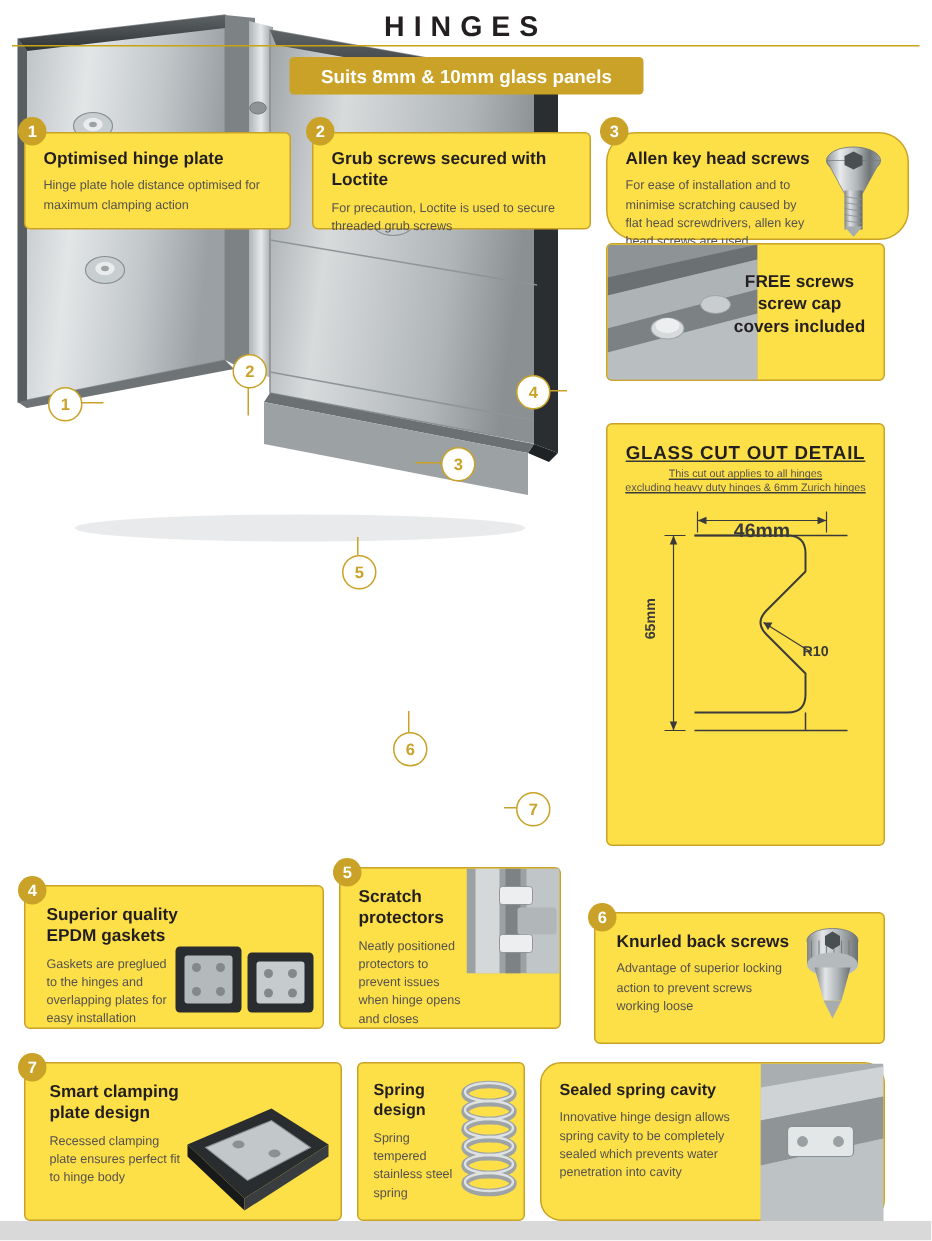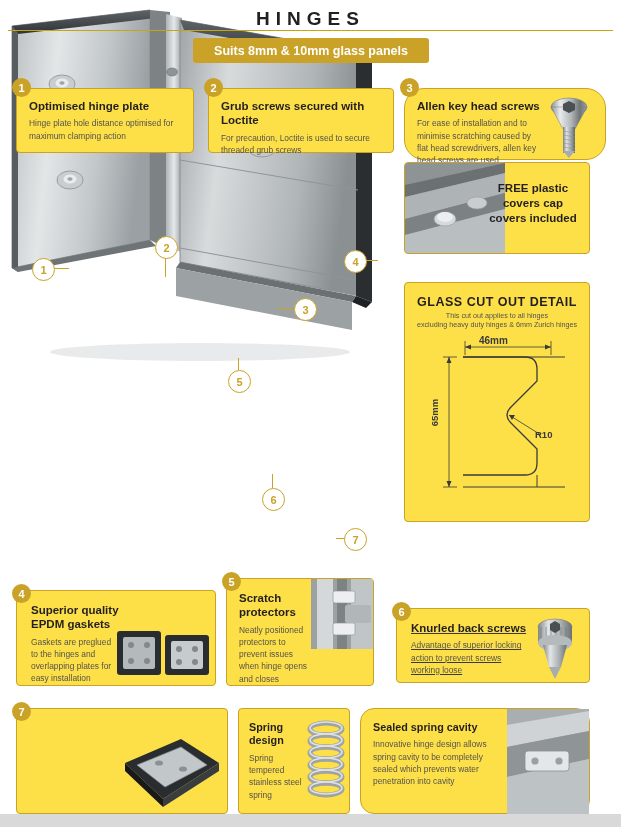--- a/index.html
+++ b/index.html
@@ -120,21 +120,21 @@
     width: 92px;
     text-align: center;
     font-size: 11.5px;
     font-weight: bold;
     color: #231f20;
     line-height: 1.3;
   }
 
   
   #cutout {
-    top: 282px; left: 404px; width: 186px; height: 240px;
+    top: 282px; left: 404px; width: 186px; height: 282px; text-decoration: underline;
   }
   #cutout .co-title {
     margin: 12px 0 2px 0;
     text-align: center;
     font-size: 12.5px;
     font-weight: bold;
     letter-spacing: 0.5px;
     color: #231f20;
   }
   #cutout .co-sub {
@@ -147,21 +147,21 @@
 
   
   #box4 { top: 590px; left: 16px; width: 200px; height: 96px; }
   #badge4 { top: 584px; left: 12px; }
   #box4 .inner { padding: 12px 96px 8px 14px; }
 
   #box5 { top: 578px; left: 226px; width: 148px; height: 108px; }
   #badge5 { top: 572px; left: 222px; }
   #box5 .inner { padding: 12px 58px 8px 12px; }
 
-  #box6 { top: 608px; left: 396px; width: 194px; height: 75px; text-decoration: underline; }
+  #box6 { top: 608px; left: 396px; width: 194px; height: 88px; }
   #badge6 { top: 602px; left: 392px; }
   #box6 .inner { padding: 12px 62px 8px 14px; }
 
   
   #box7 { top: 708px; left: 16px; width: 212px; height: 106px; }
   #badge7 { top: 702px; left: 12px; }
   #box7 .inner { padding: 12px 104px 8px 16px; }
 
   #box8 { top: 708px; left: 238px; width: 112px; height: 106px; }
   #box8 .inner { padding: 12px 44px 8px 10px; }
@@ -277,21 +277,21 @@
     <svg class="art" style="left:0;top:0;" width="100" height="92" viewBox="0 0 100 92">
       <rect x="0" y="0" width="100" height="92" fill="#8e9396"></rect>
       <polygon points="0,22 100,0 100,10 0,34" fill="#6b7073"></polygon>
       <polygon points="0,34 100,10 100,30 0,56" fill="#aeb3b6"></polygon>
       <polygon points="0,56 100,30 100,46 0,72" fill="#7c8184"></polygon>
       <polygon points="0,72 100,46 100,92 0,92" fill="#b9bec1"></polygon>
       <ellipse cx="40" cy="56" rx="11" ry="7" fill="#d7dadb" stroke="#9aa0a3" stroke-width="0.7"></ellipse>
       <ellipse cx="40" cy="54" rx="8" ry="5" fill="#eceeef"></ellipse>
       <ellipse cx="72" cy="40" rx="10" ry="6" fill="#c9cdcf" stroke="#9aa0a3" stroke-width="0.6"></ellipse>
     </svg>
-    <div class="freetext">FREE plastic covers cap covers included</div>
+    <div class="freetext">FREE screws screw cap covers included</div>
   </div>
 
   <div class="box" id="cutout">
     <div class="co-title">GLASS CUT OUT DETAIL</div>
     <div class="co-sub">This cut out applies to all hinges</div>
     <div class="co-sub ital">excluding heavy duty hinges &amp; 6mm Zurich hinges</div>
 
     <div class="co-svgwrap">
       <svg width="186" height="180" viewBox="0 0 186 180">
 
@@ -311,21 +311,21 @@
 
         <line x1="44" y1="22" x2="44" y2="152" stroke="#3a3a3a" stroke-width="0.8"></line>
         <polygon points="44,22 41.5,28 46.5,28" fill="#3a3a3a"></polygon>
         <polygon points="44,152 41.5,146 46.5,146" fill="#3a3a3a"></polygon>
         <line x1="38" y1="22" x2="52" y2="22" stroke="#3a3a3a" stroke-width="0.8"></line>
         <line x1="38" y1="152" x2="52" y2="152" stroke="#3a3a3a" stroke-width="0.8"></line>
 
         <line x1="104" y1="80" x2="136" y2="100" stroke="#3a3a3a" stroke-width="0.8"></line>
         <polygon points="104,80 110,80 107,85" fill="#3a3a3a"></polygon>
       </svg>
-      <div style="position:absolute;left:74px;top:0px;width:58px;text-align:left;font-size:10px;font-weight:bold;color:#3a3a3a;">46mm</div>
+      <div style="position:absolute;left:74px;top:11px;width:58px;text-align:center;font-size:13px;font-weight:bold;color:#3a3a3a;">46mm</div>
       <div style="position:absolute;left:-1px;top:72px;width:60px;text-align:center;font-size:9.5px;font-weight:bold;color:#3a3a3a;transform:rotate(-90deg);">65mm</div>
       <div style="position:absolute;left:130px;top:94px;font-size:9.5px;font-weight:bold;color:#3a3a3a;">R10</div>
     </div>
   </div>
 
   <div id="hinge-art">
     <svg width="386" height="380" viewBox="0 0 386 380">
       <defs>
         <linearGradient id="panelL" x1="0" y1="0" x2="1" y2="0.2">
           <stop offset="0%" stop-color="#b9bec1"></stop>
@@ -483,20 +483,24 @@
       </g>
       <ellipse cx="28" cy="28" rx="17" ry="8" fill="#b5babd"></ellipse>
       <path d="M16 30 L22 52 L34 52 L40 30 Z" fill="url(#kn1)"></path>
       <path d="M22 52 L28 64 L34 52 Z" fill="#a7acaf"></path>
       <polygon points="28,6 33,9 33,15 28,18 23,15 23,9" fill="#4a4f52"></polygon>
     </svg>
   </div>
 
   <div class="badge" id="badge7">7</div>
   <div class="box" id="box7">
+    <div class="inner">
+      <h3>Smart clamping plate design</h3>
+      <p>Recessed clamping plate ensures perfect fit to hinge body</p>
+    </div>
     <svg class="art" style="right:4px;top:28px;" width="104" height="72" viewBox="0 0 104 72">
       <polygon points="6,26 62,2 100,26 44,62" fill="#2a2d2f"></polygon>
       <polygon points="18,28 62,10 88,28 46,50" fill="#c2c7ca" stroke="#8a8f92" stroke-width="0.7"></polygon>
       <ellipse cx="40" cy="26" rx="4" ry="2.6" fill="#8b9093"></ellipse>
       <ellipse cx="64" cy="32" rx="4" ry="2.6" fill="#8b9093"></ellipse>
       <polygon points="6,26 44,62 44,70 6,34" fill="#17191a"></polygon>
       <polygon points="44,62 100,26 100,34 44,70" fill="#3a3d3f"></polygon>
     </svg>
   </div>
 

